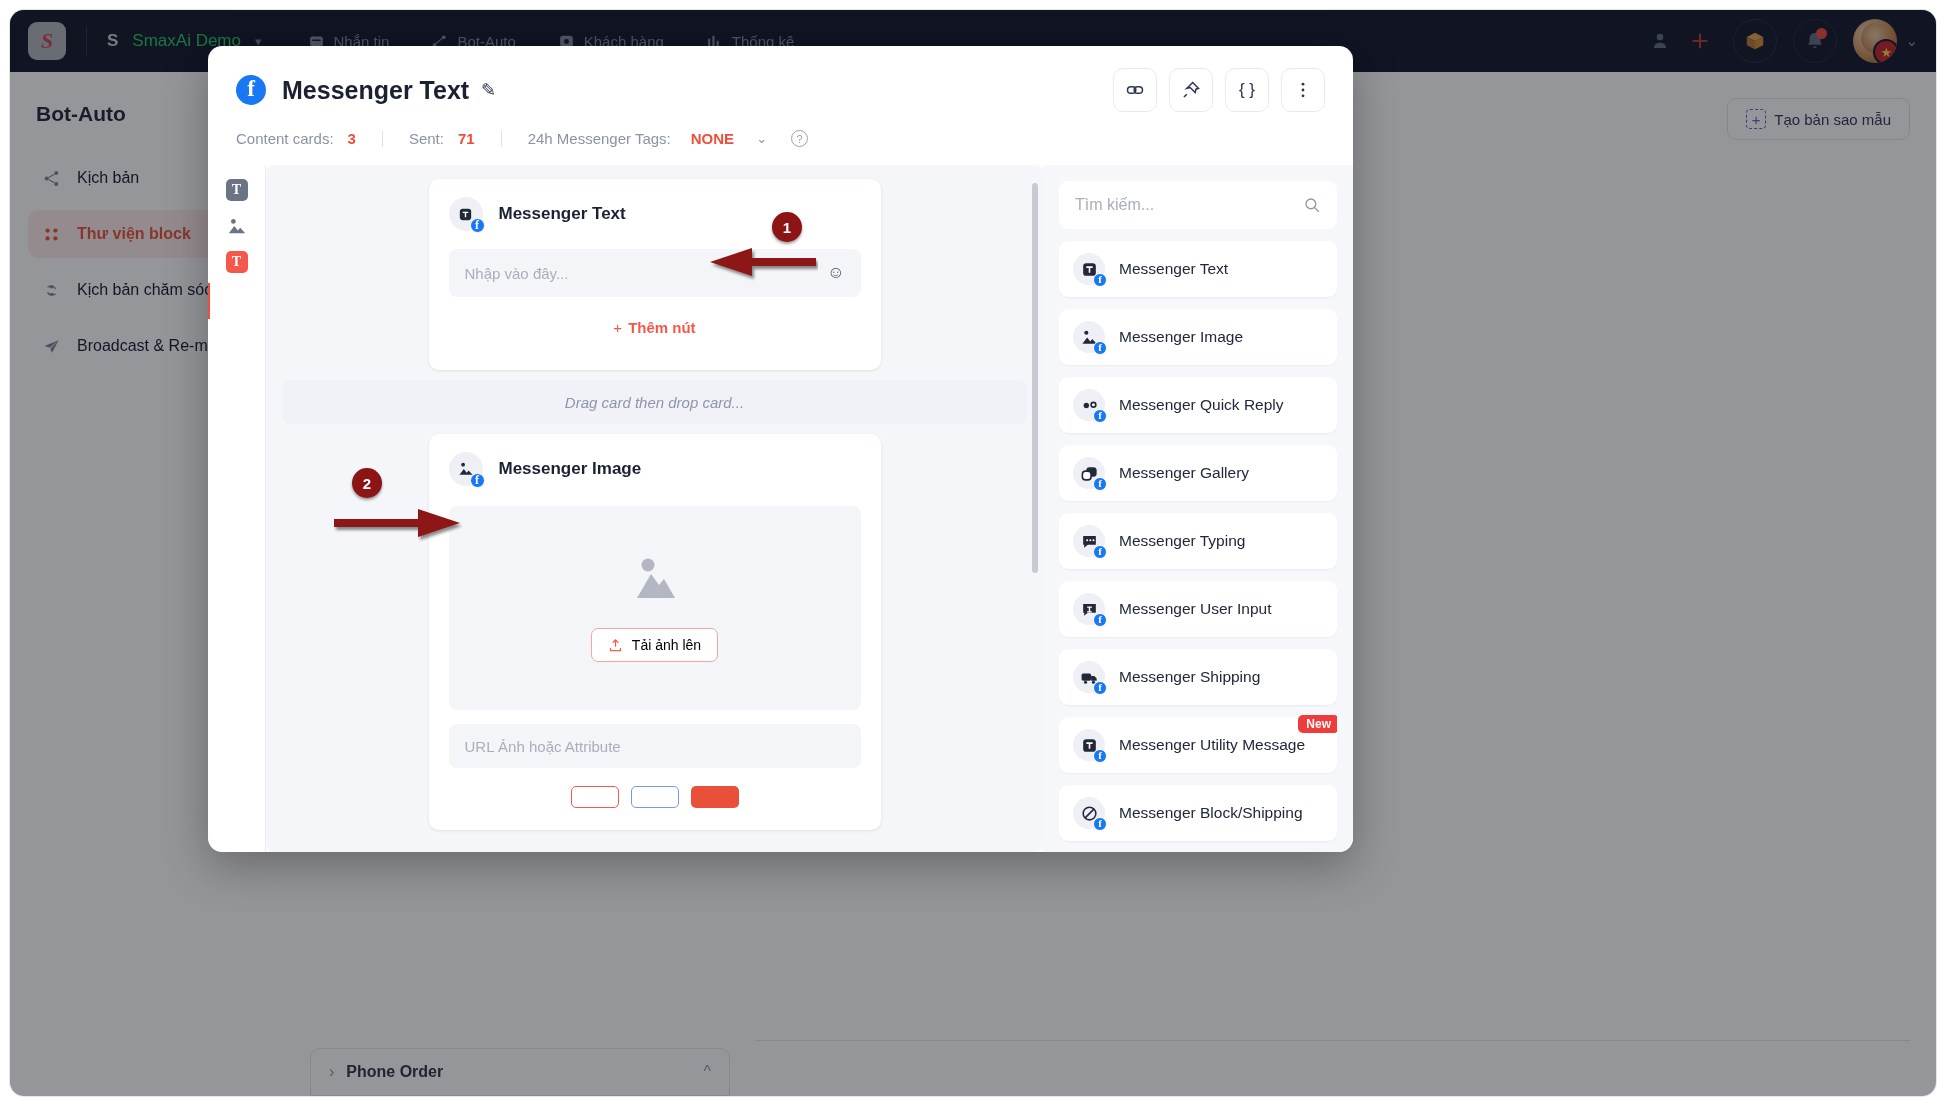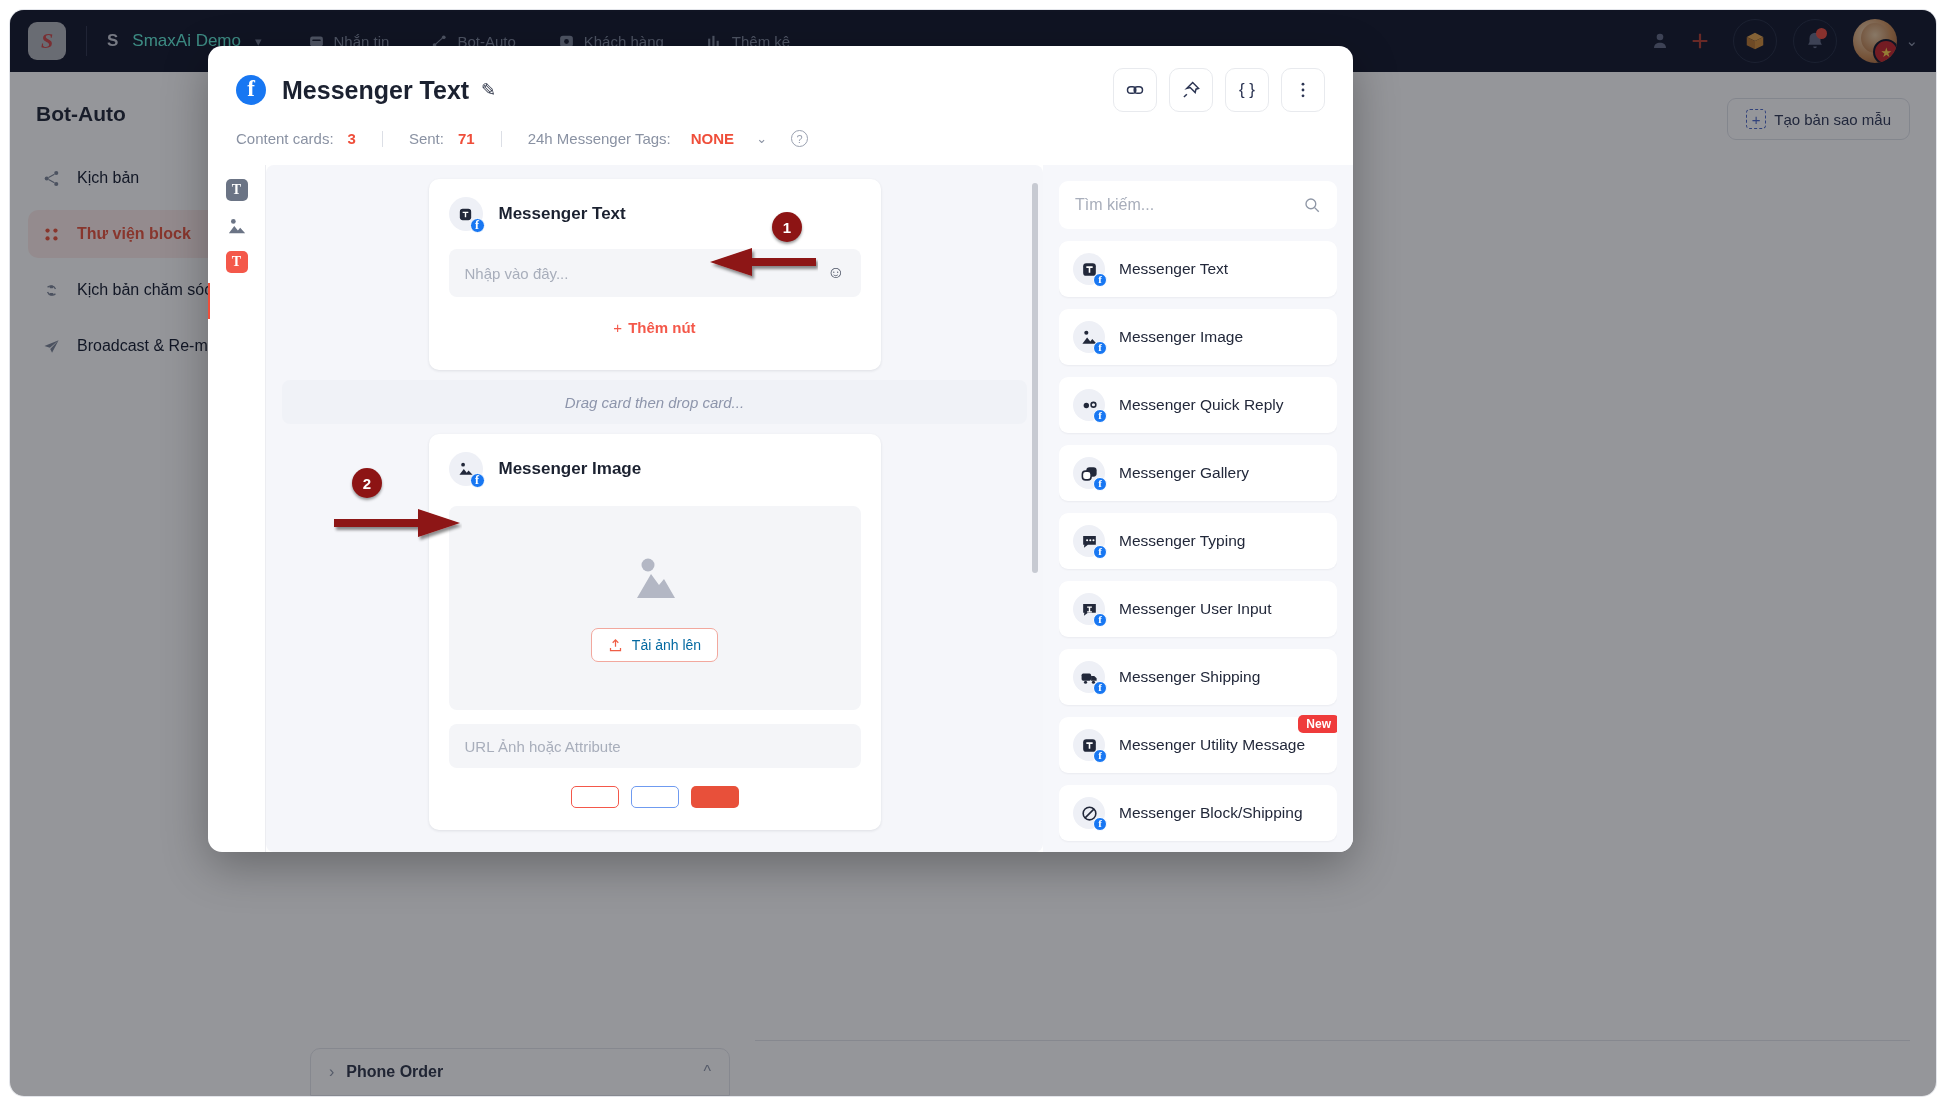--- a/index.html
+++ b/index.html
@@ -35,21 +35,21 @@
   .logo-box {
     width: 38px; height: 38px; border-radius: 9px;
     background: #b0b2b8;
     display:flex; align-items:center; justify-content:center;
     font-weight: bold; font-size: 22px; color:#1d2333;
     font-family: "Liberation Serif", serif;
   }
   .logo-s { color:#c44; font-style: italic; }
   .nav-div { width:1px; height:30px; background:#2a3147; margin: 0 20px; }
   .brand-s { color:#c8ccd6; font-weight:bold; font-size:17px; margin-right: 14px; }
-  .brand-name { color:#5eead4; font-size:17px;text-align:right; }
+  .brand-name { color:#22c55e; font-size:17px;text-align:right; }
   .brand-caret { color:#6c7489; margin-left: 14px; font-size: 13px; }
   .nav-items { display:flex; align-items:center; gap: 42px; margin-left: 46px; }
   .nav-item { display:flex; align-items:center; gap:9px; color:#7e879c; font-size:15px; white-space: nowrap;}
   .nav-ico { width:17px; height:17px; display:inline-block; fill:#7e879c; }
   .topnav-right { margin-left: auto; display:flex; align-items:center; gap: 16px; }
   .circ {
     width: 44px; height: 44px; border-radius: 50%;
     border: 1px solid #222a40;
     display:flex; align-items:center; justify-content:center;
     position: relative;
@@ -203,21 +203,21 @@
     margin: 10px 16px; background:#f0f2f7; border-radius:8px; height: 44px;
     display:flex; align-items:center; justify-content:center;
     color:#8d95ab; font-style: italic; font-size:15px;
   }
   .img-preview {
     margin: 14px 20px 0 20px; background:#f4f5f8; border-radius:8px; height: 204px;
     display:flex; flex-direction:column; align-items:center; justify-content:center; gap: 28px;
   }
   .ph-icon { width:52px; height:46px; }
   .upload-btn {
-    border:1px solid #f2a89e; border-radius:7px; color:#0369a1; background:#fff;
+    border:1px solid #f2a89e; border-radius:7px; color:#000000; background:#fff;
     height:34px; padding: 0 16px; display:flex;align-items:center; gap:9px; font-size:14px;
   }
   .url-field {
     margin: 14px 20px 0 20px; background:#f4f5f8; border-radius:8px; height: 44px;
     display:flex; align-items:center; padding: 0 16px; color:#a8aebb; font-size:15px;
   }
   .mini-btns { display:flex; gap:12px; justify-content:center; padding: 18px 0 22px 0; }
   .mini { width:48px; height:22px; border-radius:5px; }
   .mini.a { border:1.5px solid #f4584a; background:#fff; }
   .mini.b { border:1.5px solid #6f9bf0; background:#fff; }
@@ -302,21 +302,21 @@
               <circle cx="12" cy="12" r="3.4" fill="#0d1327"></circle>
             </svg>
         <span>Khách hàng</span>
       </div>
       <div class="nav-item">
         <svg class="nav-ico" viewBox="0 0 24 24">
               <rect x="3" y="8" width="3" height="11"></rect>
               <rect x="9" y="4" width="3" height="15"></rect>
               <rect x="15" y="11" width="3" height="8"></rect>
             </svg>
-        <span>Thêm kê</span>
+        <span>Thống kê</span>
       </div>
     </div>
 
     <div class="topnav-right">
       <div class="plus-icons">
         <svg width="24" height="24" viewBox="0 0 24 24">
               <circle cx="9" cy="8" r="3.3" fill="#5f6781"></circle>
               <path d="M3 19c0-3.3 2.7-5.2 6-5.2s6 1.9 6 5.2z" fill="#5f6781"></path>
             </svg>
         <svg width="22" height="22" viewBox="0 0 24 24">

